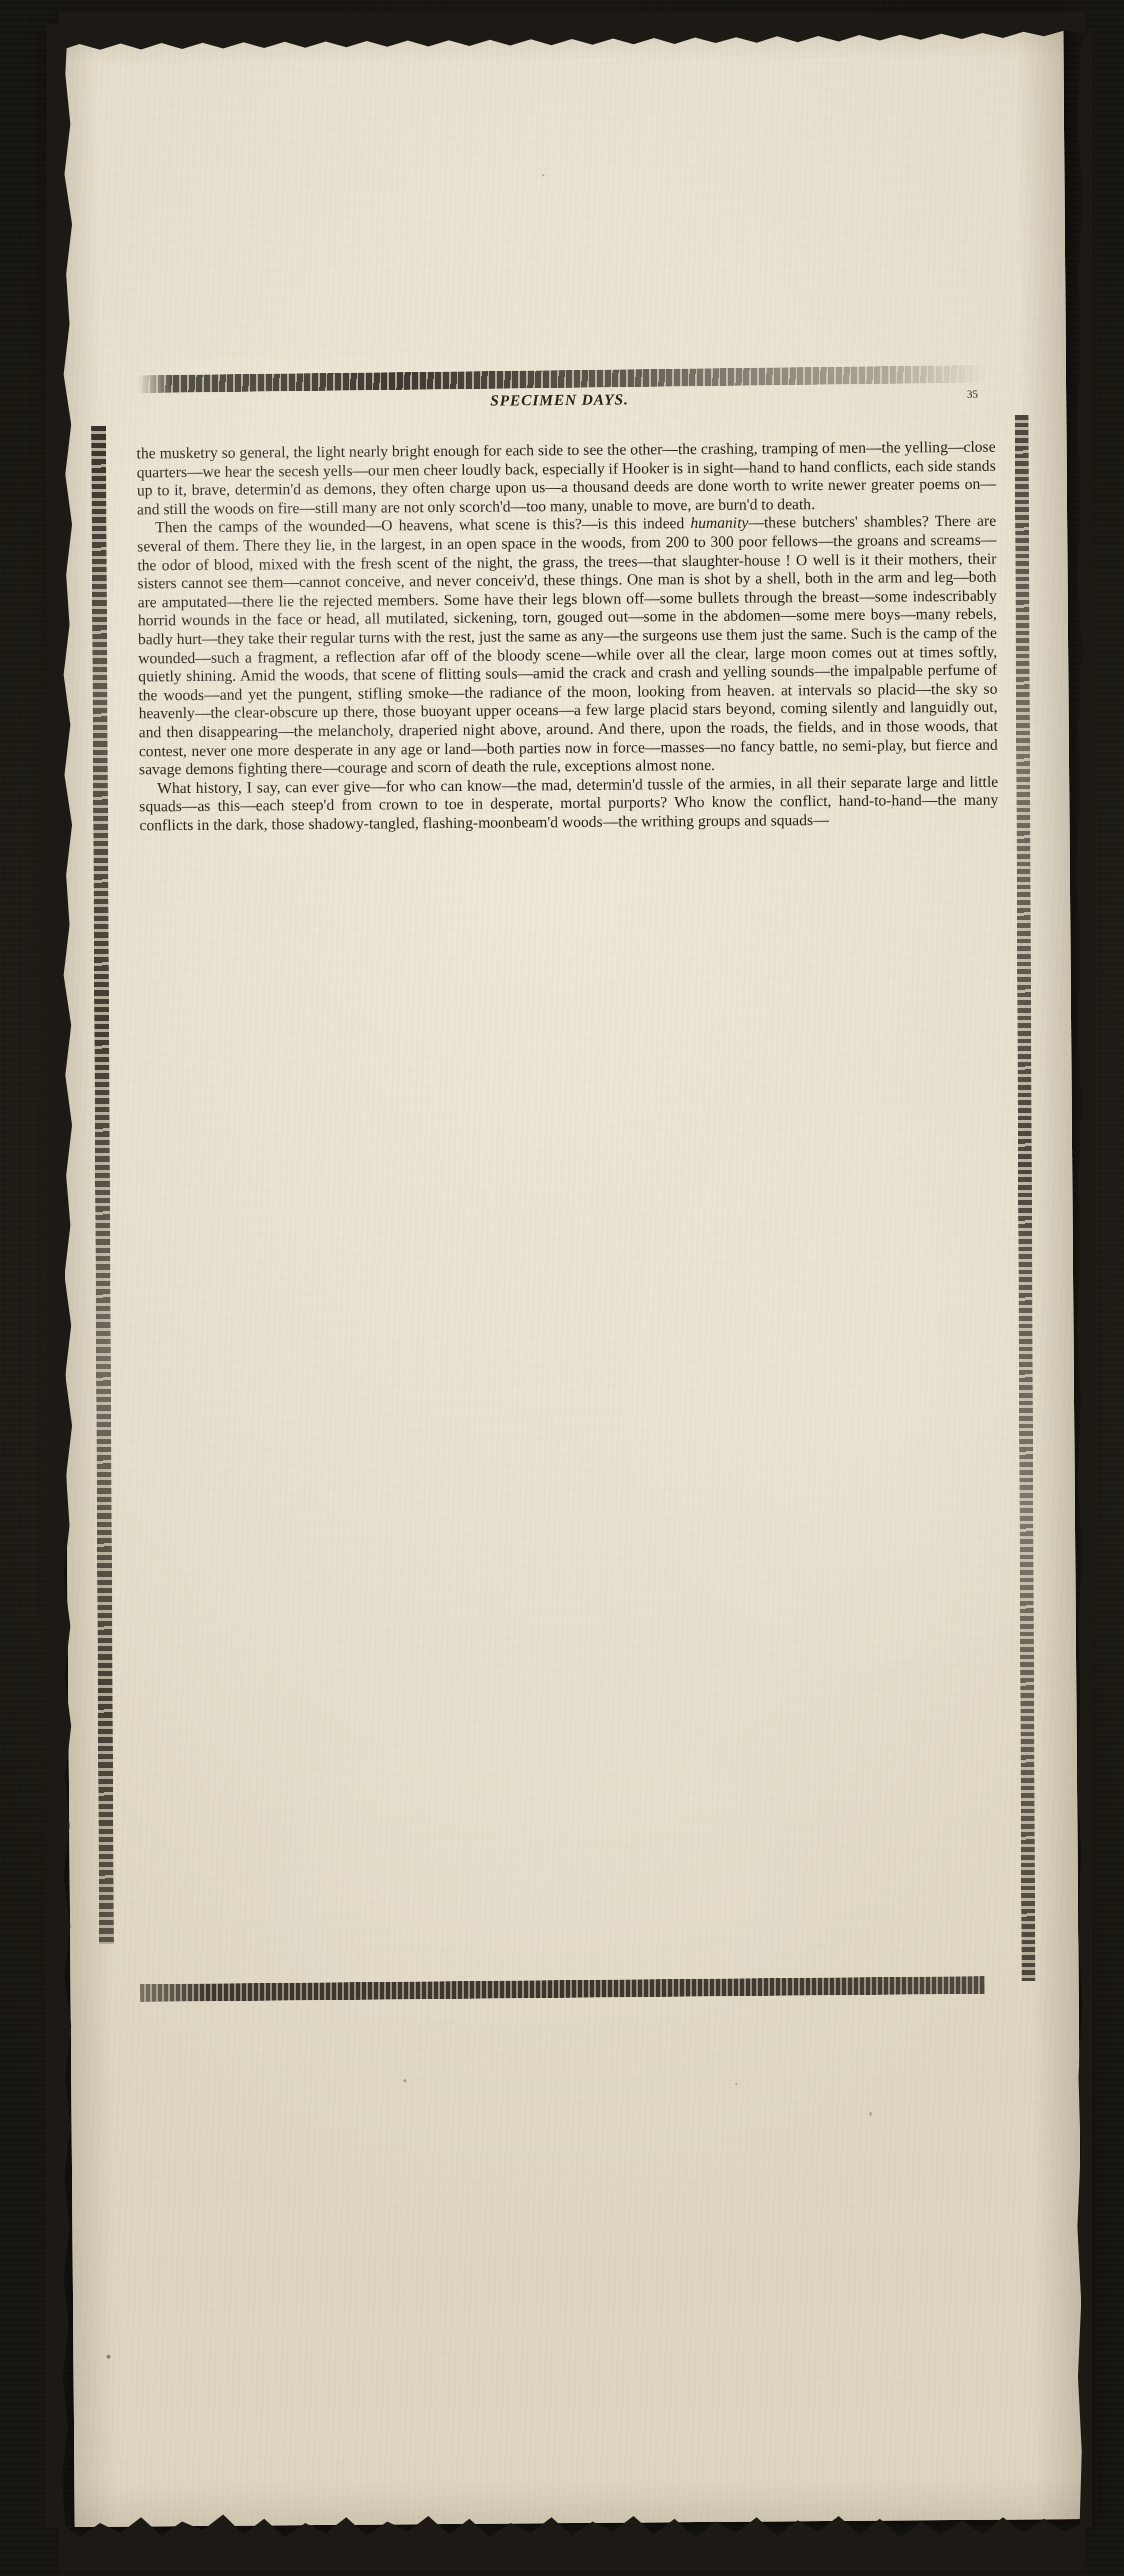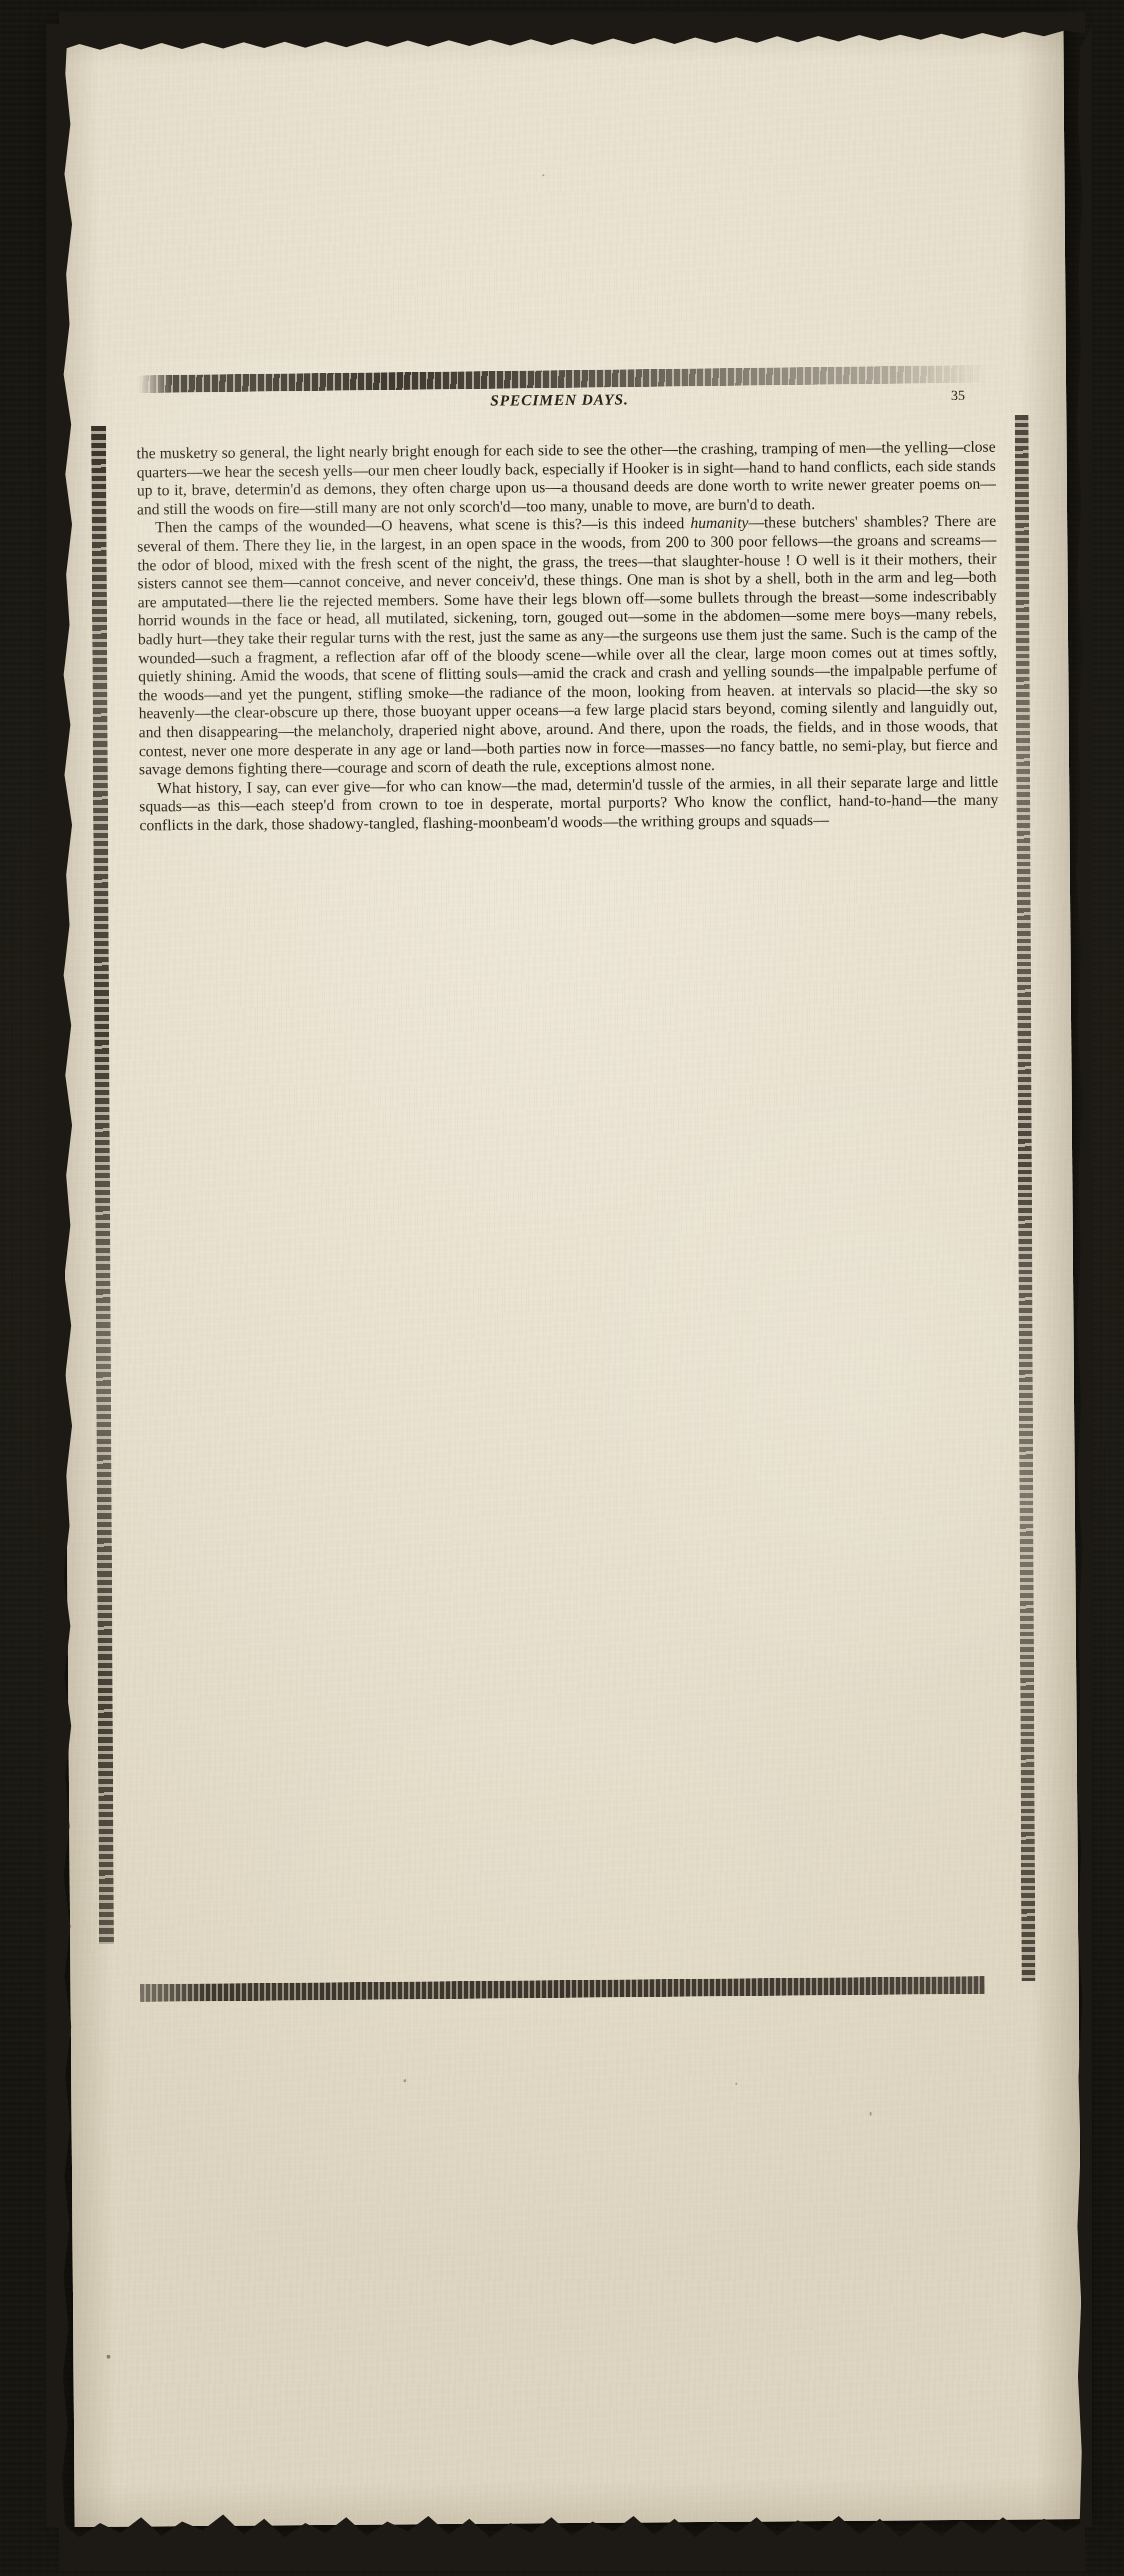--- a/index.html
+++ b/index.html
@@ -209,22 +209,22 @@
     transform: translateX(-54%);
     font-style: italic;
     font-weight: 700;
     font-size: 15.4px;
     letter-spacing: 0.9px;
     color: #2a2419;
     white-space: nowrap;
   }
   .runhead-folio {
     position: absolute;
-    right: 27px;
-    font-size: 14px;
+    right: 14px;
+    font-size: 11px;
     color: #2a2419;
     text-align: center;
   }
 
   
   .body {
     position: absolute;
     left: 138px;
     top: 441px;
     width: 859px;

